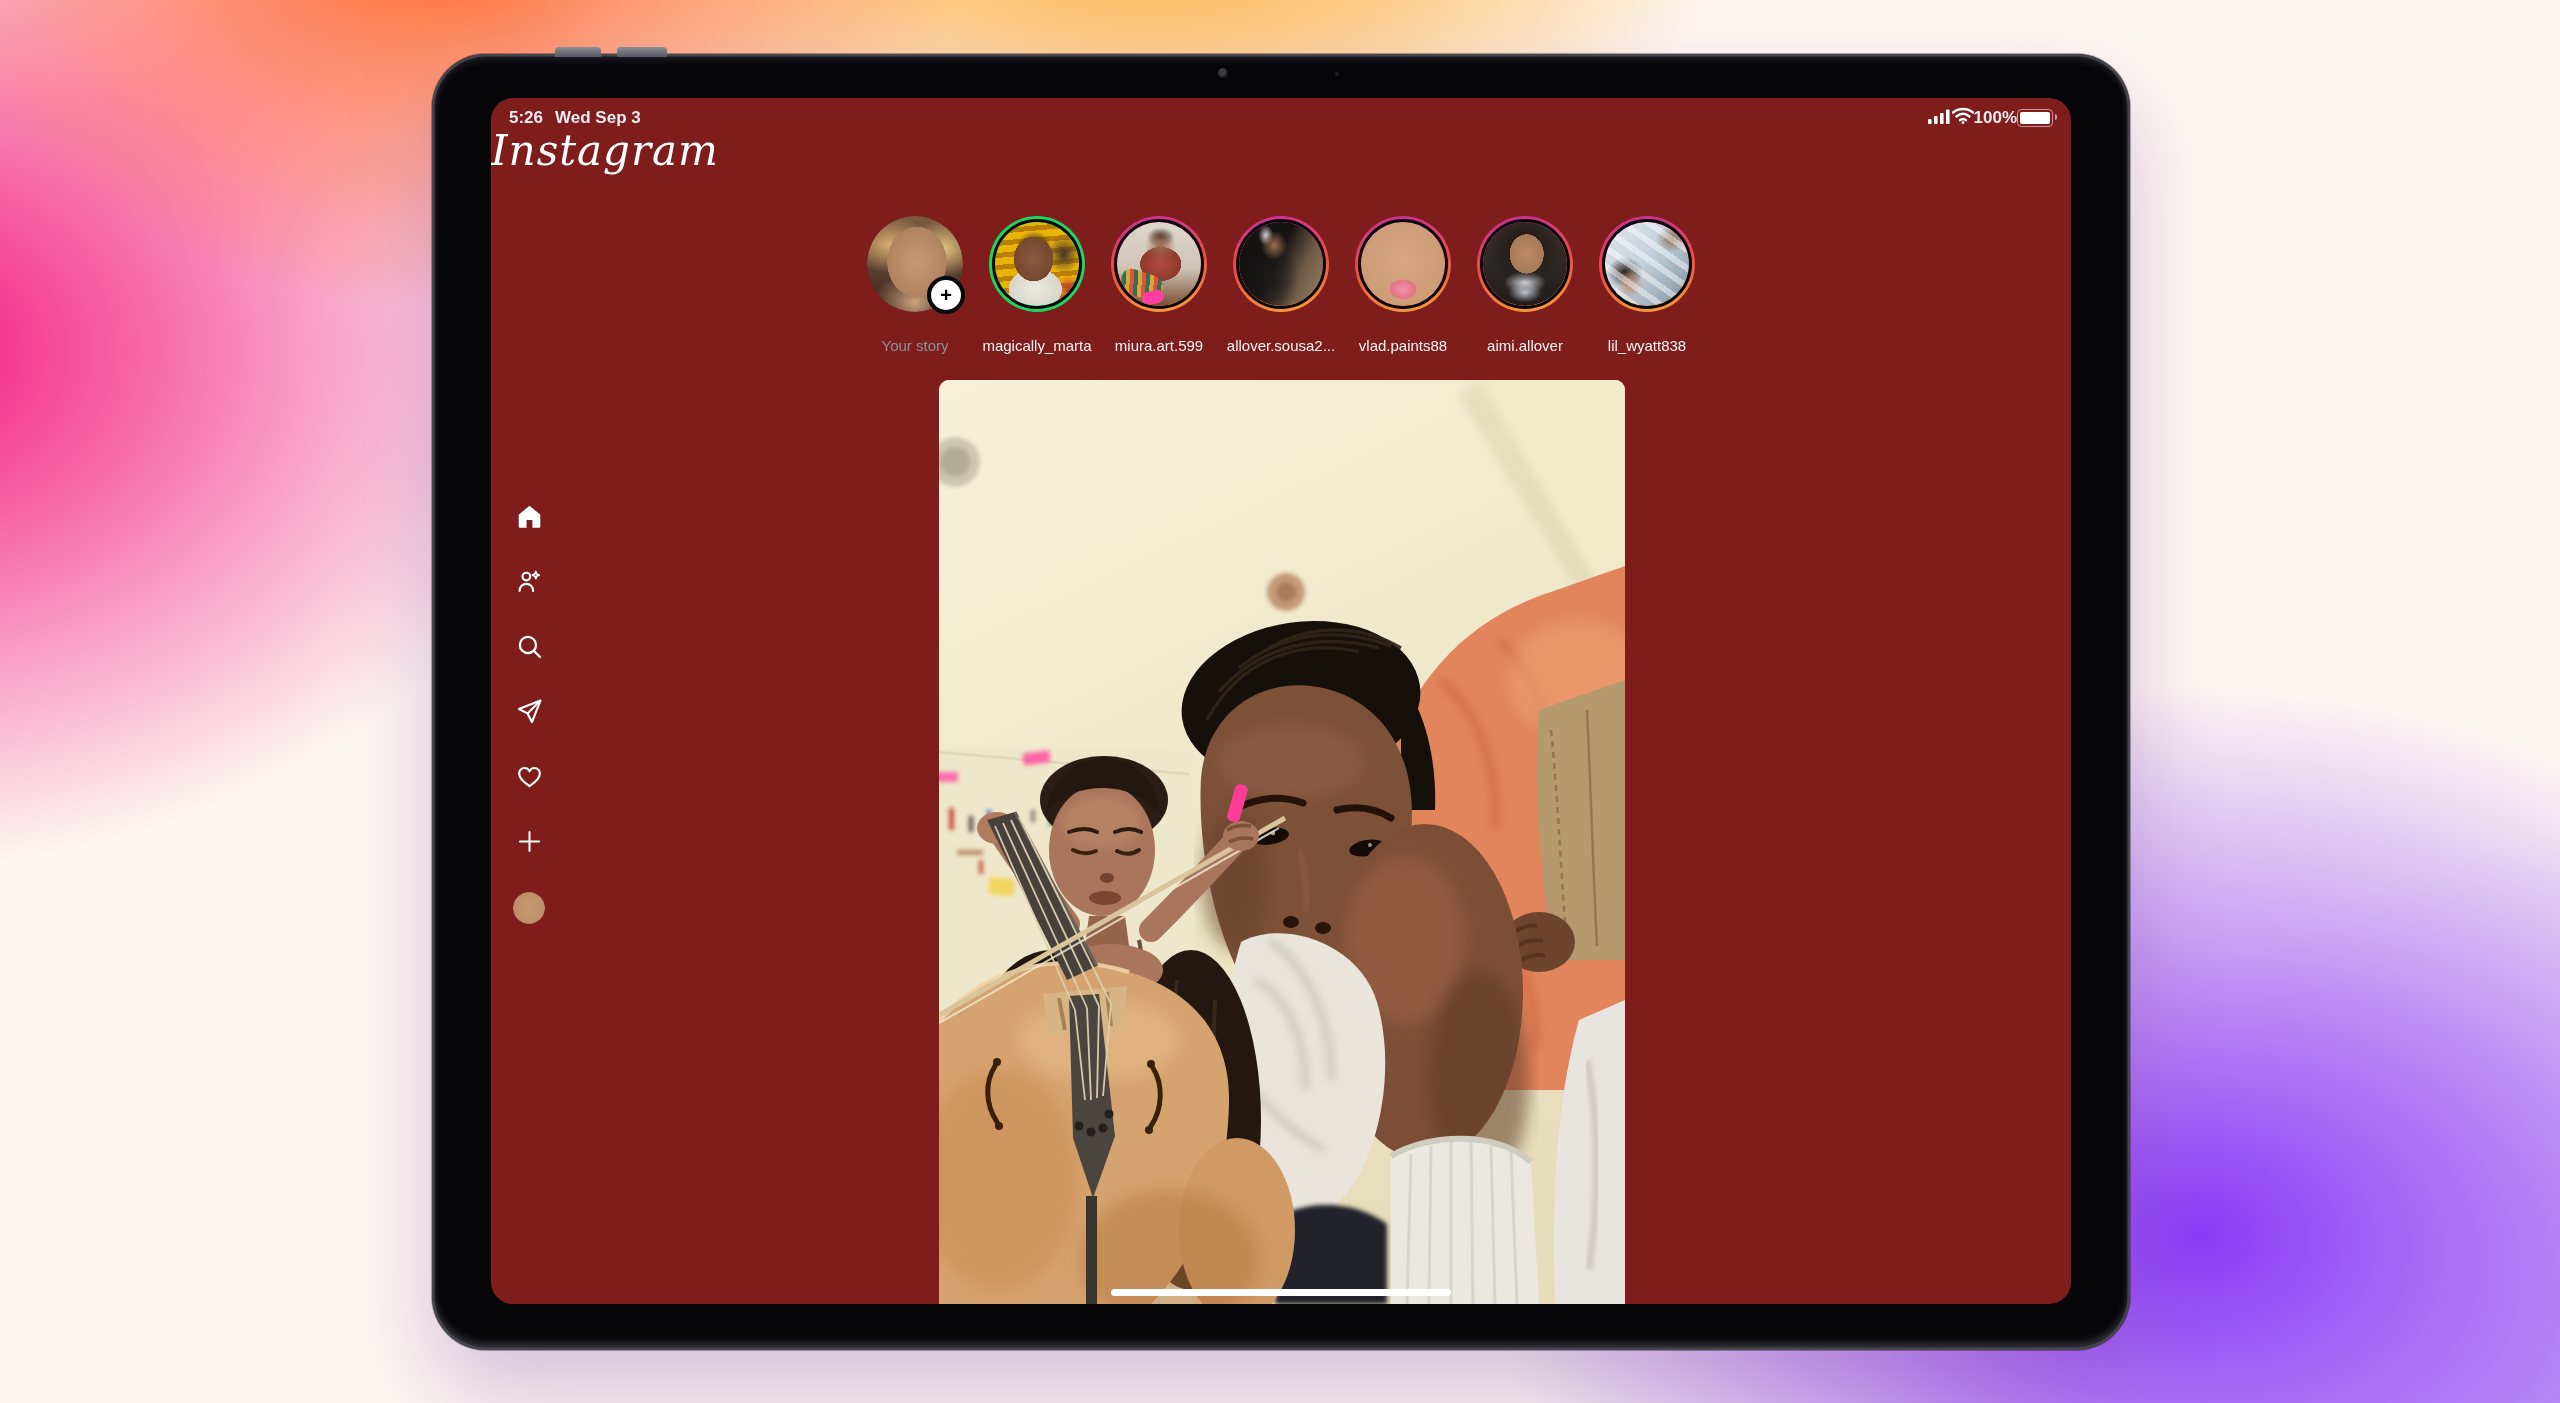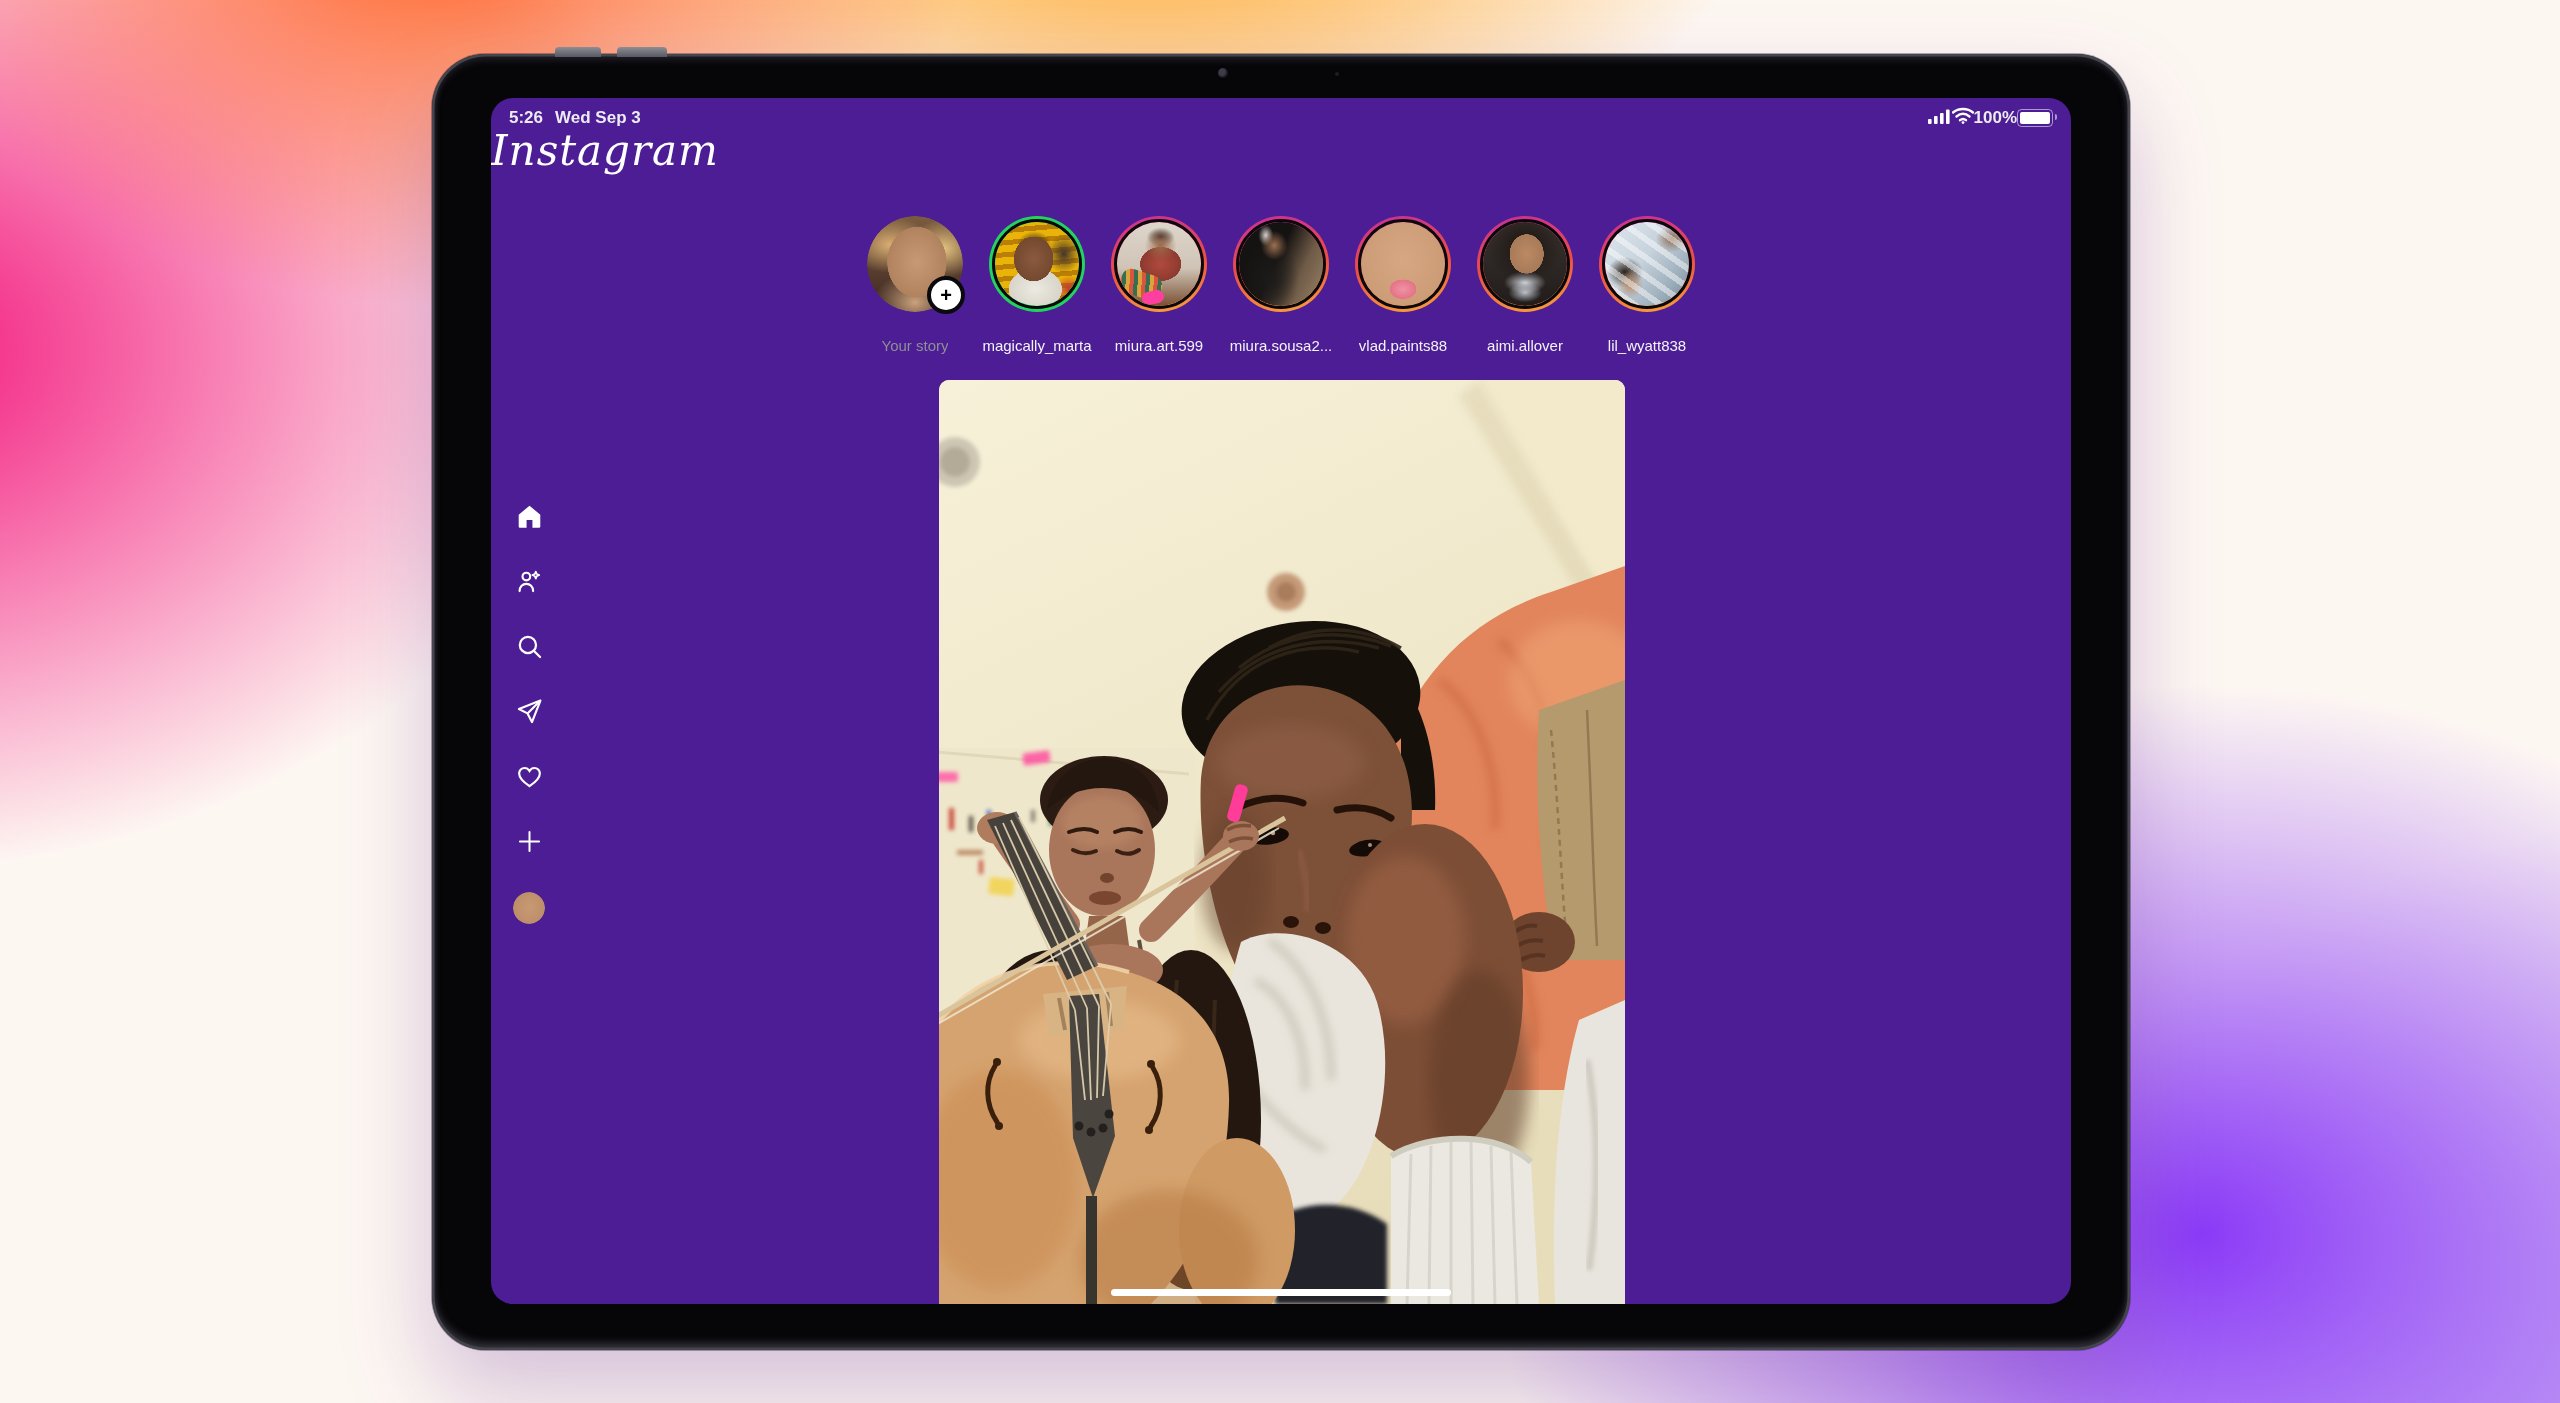--- a/index.html
+++ b/index.html
@@ -17,21 +17,21 @@
     border-radius:54px;
     box-shadow: inset 0 0 0 2.5px #45454e, inset 0 -6px 10px rgba(160,160,178,.35),
       inset 0 5px 8px rgba(120,120,138,.28), 0 0 0 1px rgba(30,20,40,.35),
       0 44px 90px rgba(110,55,150,.28);}
   .vbtn{position:absolute;top:-7px;height:10px;border-radius:4px 4px 0 0;
     background:linear-gradient(#8d8d96,#585862);}
   .vbtn.v1{left:123px;width:46px}.vbtn.v2{left:185px;width:50px}
   .cam{position:absolute;left:786px;top:14px;width:10px;height:10px;border-radius:50%;
     background:radial-gradient(circle at 40% 40%, #3c3c4a 0 35%, #14141a 70%);}
   .cam2{position:absolute;left:903px;top:18px;width:4px;height:4px;border-radius:50%;background:#1d1d26;}
-  .screen{position:absolute;left:59px;top:44px;width:1580px;height:1206px;background:#4c1d95;
+  .screen{position:absolute;left:59px;top:44px;width:1580px;height:1206px;background:#7f1d1d;
     border-radius:22px;overflow:hidden;}
   
   .sbar{position:absolute;top:8px;left:0;right:0;height:24px;display:flex;align-items:center;
     justify-content:space-between;padding:0 18px;color:#ececf0;font-size:17px;font-weight:700;}
   .sbar .l{display:flex;gap:12px;align-items:center}
   .sbar .r{display:flex;gap:0;align-items:center}
   .batt{position:relative;width:34px;height:16px;border:1.5px solid rgba(255,255,255,.55);
     border-radius:4.5px;}
   .batt .fill{position:absolute;inset:2px;background:#fff;border-radius:2px;}
   .batt .tip{position:absolute;right:-5px;top:4px;width:2.5px;height:6px;border-radius:0 2px 2px 0;
@@ -184,21 +184,21 @@
               </div>
             </div>
           <div class="slabel">miura.art.599</div>
         </div>
         <div class="story">
           <div class="ring ring-grad">
               <div class="gap">
                 <div class="ava av-fresco"></div>
               </div>
             </div>
-          <div class="slabel">miura.sousa2...</div>
+          <div class="slabel">allover.sousa2...</div>
         </div>
         <div class="story">
           <div class="ring ring-grad">
               <div class="gap">
                 <div class="ava av-vlad"></div>
               </div>
             </div>
           <div class="slabel">vlad.paints88</div>
         </div>
         <div class="story">

